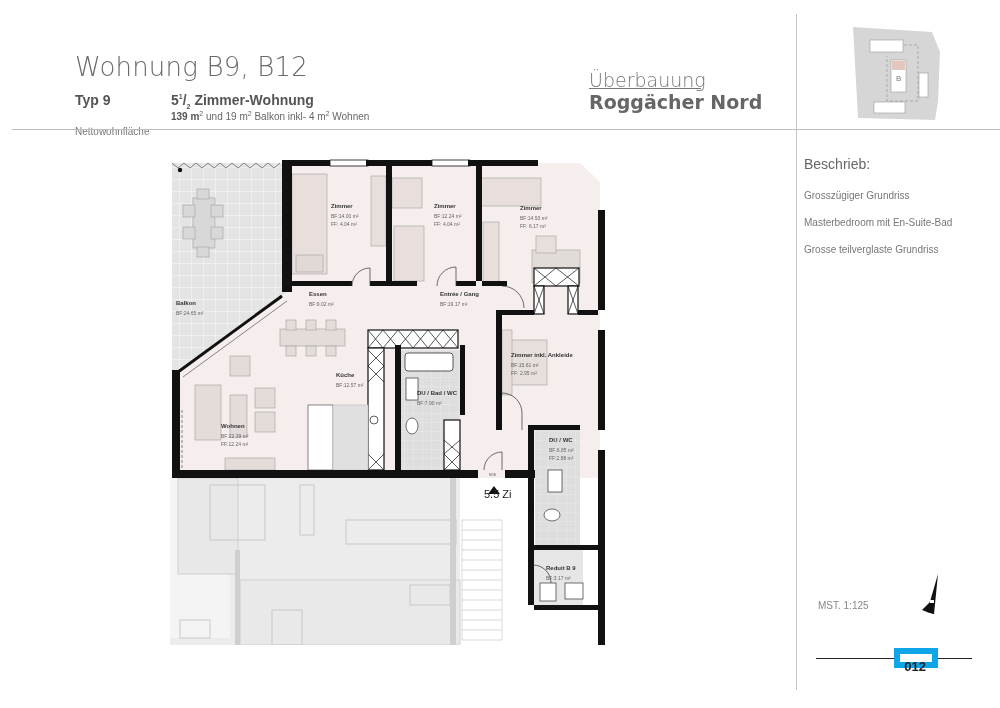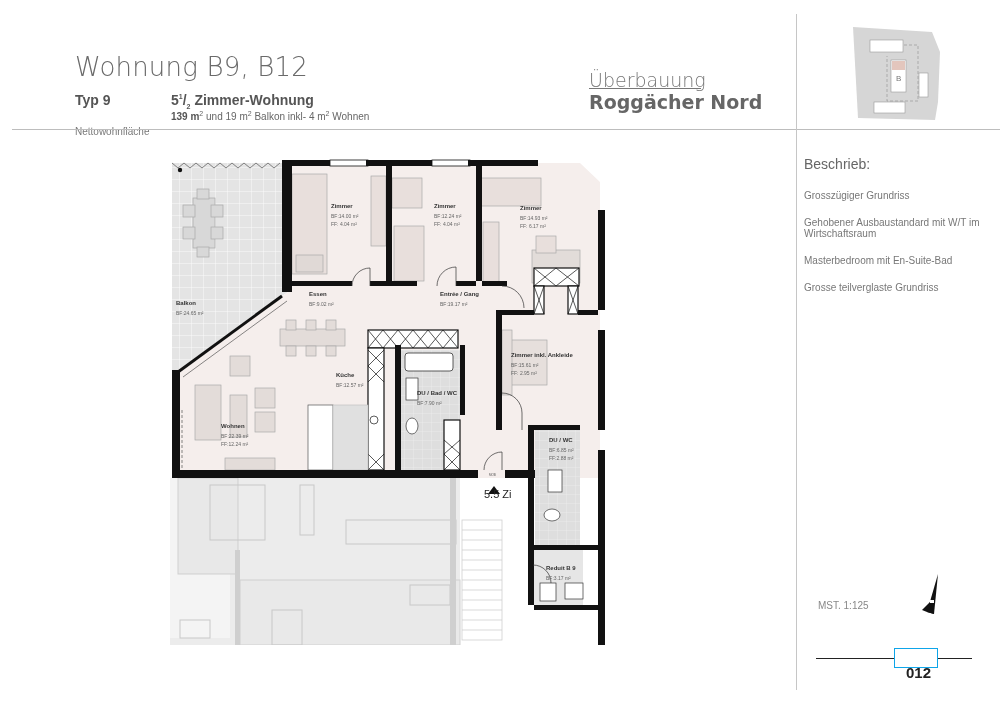--- a/index.html
+++ b/index.html
@@ -17,22 +17,22 @@
   .proj1 { left:589px; top:69px; font-size:19px; color:#777; font-family:"DejaVu Sans", sans-serif; font-weight:200;text-decoration:underline; }
   .proj2 { left:589px; top:91px; font-size:19px; color:#666; font-weight:bold; font-family:"DejaVu Sans", sans-serif; }
   .hr-top { left:12px; top:129px; width:988px; height:1px; background:#bdbdbd; }
   .vr { left:796px; top:14px; width:1px; height:676px; background:#c6c6c6; }
   
   .besch-h { left:804px; top:156px; font-size:14px; font-weight:normal; color:#666; }
   .besch-list { left:804px; top:190px; width:190px; font-size:10px; color:#777; line-height:11px; }
   .besch-list div { margin-bottom:16px; }
   .mst { left:818px; top:600px; font-size:10px; color:#888; }
   .pg-line { left:816px; top:658px; width:156px; height:1px; background:#222; }
-  .pg-box { left:894px; top:648px; width:44px; height:20px; border:1px solid #0ea5e9; background:#fff;
-            font-size:15px; font-weight:bold; color:#222; text-align:right; box-sizing:border-box; padding:15px 6px 0 0; }
+  .pg-box { left:894px; top:648px; width:44px; height:20px; border:6px solid #0ea5e9; background:#fff;
+            font-size:13px; font-weight:bold; color:#222; text-align:right; box-sizing:border-box; padding:5px 6px 0 0; }
   
   .plan { left:160px; top:155px; width:450px; height:490px; }
   .rl { position:absolute; font-size:6px; font-weight:bold; color:#333; white-space:nowrap; }
   .rv { position:absolute; font-size:5px; color:#666; white-space:nowrap; }
   .zi { left:484px; top:488px; font-size:11px; color:#222; }
 </style>
 </head>
 <body>
 
 <div class="abs h-title">Wohnung B9, B12</div>
@@ -54,21 +54,20 @@
   <rect x="41" y="38" width="15" height="32" fill="#fff" stroke="#999" stroke-width="0.6"></rect>
   <rect x="42" y="39" width="13" height="9" fill="#e3c6bd"></rect>
   <text x="46" y="59" font-size="8" fill="#777" font-family="Liberation Sans, sans-serif">B</text>
   <rect x="69" y="51" width="9" height="24" fill="#fff" stroke="#999" stroke-width="0.6"></rect>
   <rect x="24" y="80" width="31" height="11" fill="#fff" stroke="#999" stroke-width="0.6"></rect>
 </svg>
 
 <div class="abs besch-h">Beschrieb:</div>
 <div class="abs besch-list">
   <div>Grosszügiger Grundriss</div>
-  <div>Gehobener Ausbaustandard mit W/T im Wirtschaftsraum</div>
   <div>Masterbedroom mit En-Suite-Bad</div>
   <div>Grosse teilverglaste Grundriss</div>
 </div>
 <div class="abs mst">MST. 1:125</div>
 <svg class="abs" style="left:918px;top:572px" width="24" height="46" viewBox="0 0 24 46">
   <polygon points="20,2 9,40 16,42" fill="#111"></polygon>
   <polygon points="9,40 4,38 12,30 16,42" fill="#111"></polygon>
   <rect x="12" y="28" width="4" height="3" fill="#fff"></rect>
 </svg>
 <div class="abs pg-line"></div>

